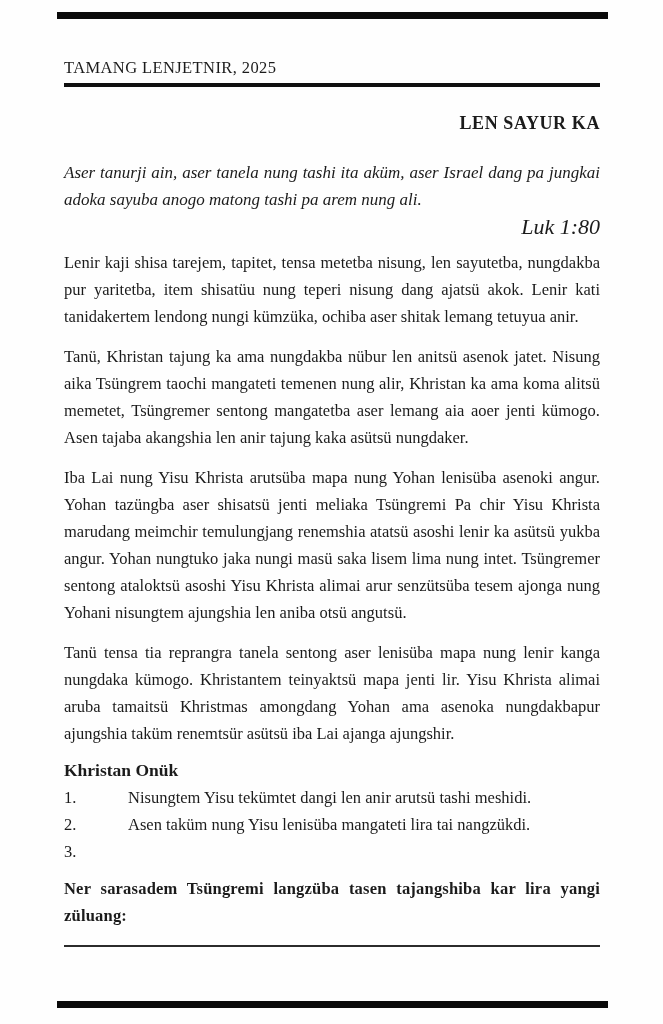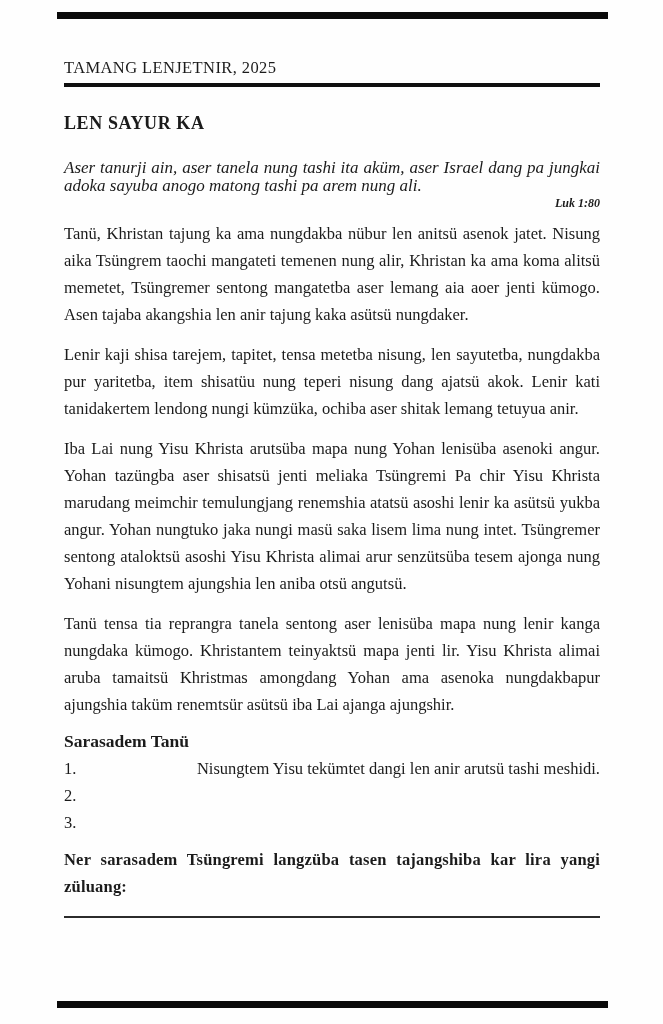--- a/index.html
+++ b/index.html
@@ -15,31 +15,31 @@
   .edge-bar{position:absolute; left:57px; width:551px; height:7px; background:var(--bar);}
   .edge-bar.top{top:12px;}
   .edge-bar.bottom{top:1001px;}
   .content{position:absolute; top:0; left:64px; width:536px;}
   .header{
     display:flex; justify-content:space-between; align-items:baseline;
     padding-top:58px; font-size:16.5px; letter-spacing:0.4px; white-space:nowrap;
   }
   .header-rule{margin-top:5px; height:4px; background:var(--rule);}
   .date-heading{margin-top:16px; font-size:19px; font-weight:bold; letter-spacing:0.2px;}
-  .page-title{margin-top:26px; text-align:left; font-size:18px; font-weight:bold; letter-spacing:0.6px;}
-  .scripture{margin-top:25px; font-style:italic; font-size:17px; line-height:18px; text-align:justify;}
-  .scripture-ref{margin-top:1px; text-align:right; font-style:italic; font-weight:bold; font-size:12px;}
+  .page-title{margin-top:26px; text-align:right; font-size:18px; font-weight:bold; letter-spacing:0.6px;}
+  .scripture{margin-top:25px; font-style:italic; font-size:17px; line-height:27px; text-align:justify;}
+  .scripture-ref{margin-top:1px; text-align:right; font-style:italic; font-weight:normal; font-size:22px;}
   .body-copy p{
     margin:0 0 13px 0; font-size:16.5px; line-height:27px; text-align:justify;
   }
   .body-copy{margin-top:9px;}
   .section-heading{margin-top:1px; font-size:17.5px; font-weight:bold;}
   .qlist{margin-top:3px;}
   .qrow{display:grid; grid-template-columns:64px 1fr; font-size:16.5px; line-height:27px;}
-  .qrow .qtext{text-align:right;}
+  .qrow .qtext{text-align:left;}
   .closing{
     margin-top:10px; font-weight:bold; font-size:16.5px; line-height:27px; text-align:justify;
     letter-spacing:0.2px;
     font-family:Liberation Serif, serif;
   }
   .write-line{height:0; border-bottom:2px solid #2b2b2b;}
   .write-line.first{margin-top:16px;}
 </style>
 </head>
 <body>
@@ -55,35 +55,36 @@
     </div>
     <div class="header-rule"></div>
 
 
     <div class="page-title">LEN SAYUR KA</div>
 
     <div class="scripture">Aser tanurji ain, aser tanela nung tashi ita aküm, aser Israel dang pa jungkai adoka sayuba anogo matong tashi pa arem nung ali.</div>
     <div class="scripture-ref">Luk 1:80</div>
 
     <div class="body-copy">
+      <p>Lenir kaji shisa tarejem, tapitet, tensa metetba nisung, len sayutetba, nungdakba pur yaritetba, item shisatüu nung teperi nisung dang ajatsü akok. Lenir kati tanidakertem lendong nungi kümzüka, ochiba aser shitak lemang tetuyua anir.</p>
       <p>Tanü, Khristan tajung ka ama nungdakba nübur len anitsü asenok jatet. Nisung aika Tsüngrem taochi mangateti temenen nung alir, Khristan ka ama koma alitsü memetet, Tsüngremer sentong mangatetba aser lemang aia aoer jenti kümogo. Asen tajaba akangshia len anir tajung kaka asütsü nungdaker.</p>
-      <p>Lenir kaji shisa tarejem, tapitet, tensa metetba nisung, len sayutetba, nungdakba pur yaritetba, item shisatüu nung teperi nisung dang ajatsü akok. Lenir kati tanidakertem lendong nungi kümzüka, ochiba aser shitak lemang tetuyua anir.</p>
       <p>Iba Lai nung Yisu Khrista arutsüba mapa nung Yohan lenisüba asenoki angur. Yohan tazüngba aser shisatsü jenti meliaka Tsüngremi Pa chir Yisu Khrista marudang meimchir temulungjang renemshia atatsü asoshi lenir ka asütsü yukba angur. Yohan nungtuko jaka nungi masü saka lisem lima nung intet. Tsüngremer sentong ataloktsü asoshi Yisu Khrista alimai arur senzütsüba tesem ajonga nung Yohani nisungtem ajungshia len aniba otsü angutsü.</p>
       <p>Tanü tensa tia reprangra tanela sentong aser lenisüba mapa nung lenir kanga nungdaka kümogo. Khristantem teinyaktsü mapa jenti lir. Yisu Khrista alimai aruba tamaitsü Khristmas amongdang Yohan ama asenoka nungdakbapur ajungshia taküm renemtsür asütsü iba Lai ajanga ajungshir.</p>
     </div>
 
-    <div class="section-heading">Sarasadem Tanü</div>
+    <div class="section-heading">Khristan Onük</div>
 
     <div class="qlist">
       <div class="qrow">
         <span class="qnum">1.</span>
         <span class="qtext">Nisungtem Yisu tekümtet dangi len anir arutsü tashi meshidi.</span>
       </div>
       <div class="qrow">
         <span class="qnum">2.</span>
+        <span class="qtext">Asen taküm nung Yisu lenisüba mangateti lira tai nangzükdi.</span>
       </div>
       <div class="qrow">
         <span class="qnum">3.</span>
       </div>
     </div>
 
     <div class="closing">Ner sarasadem Tsüngremi langzüba tasen tajangshiba kar lira yangi züluang:</div>
 
     <div class="write-line first"></div>
 

